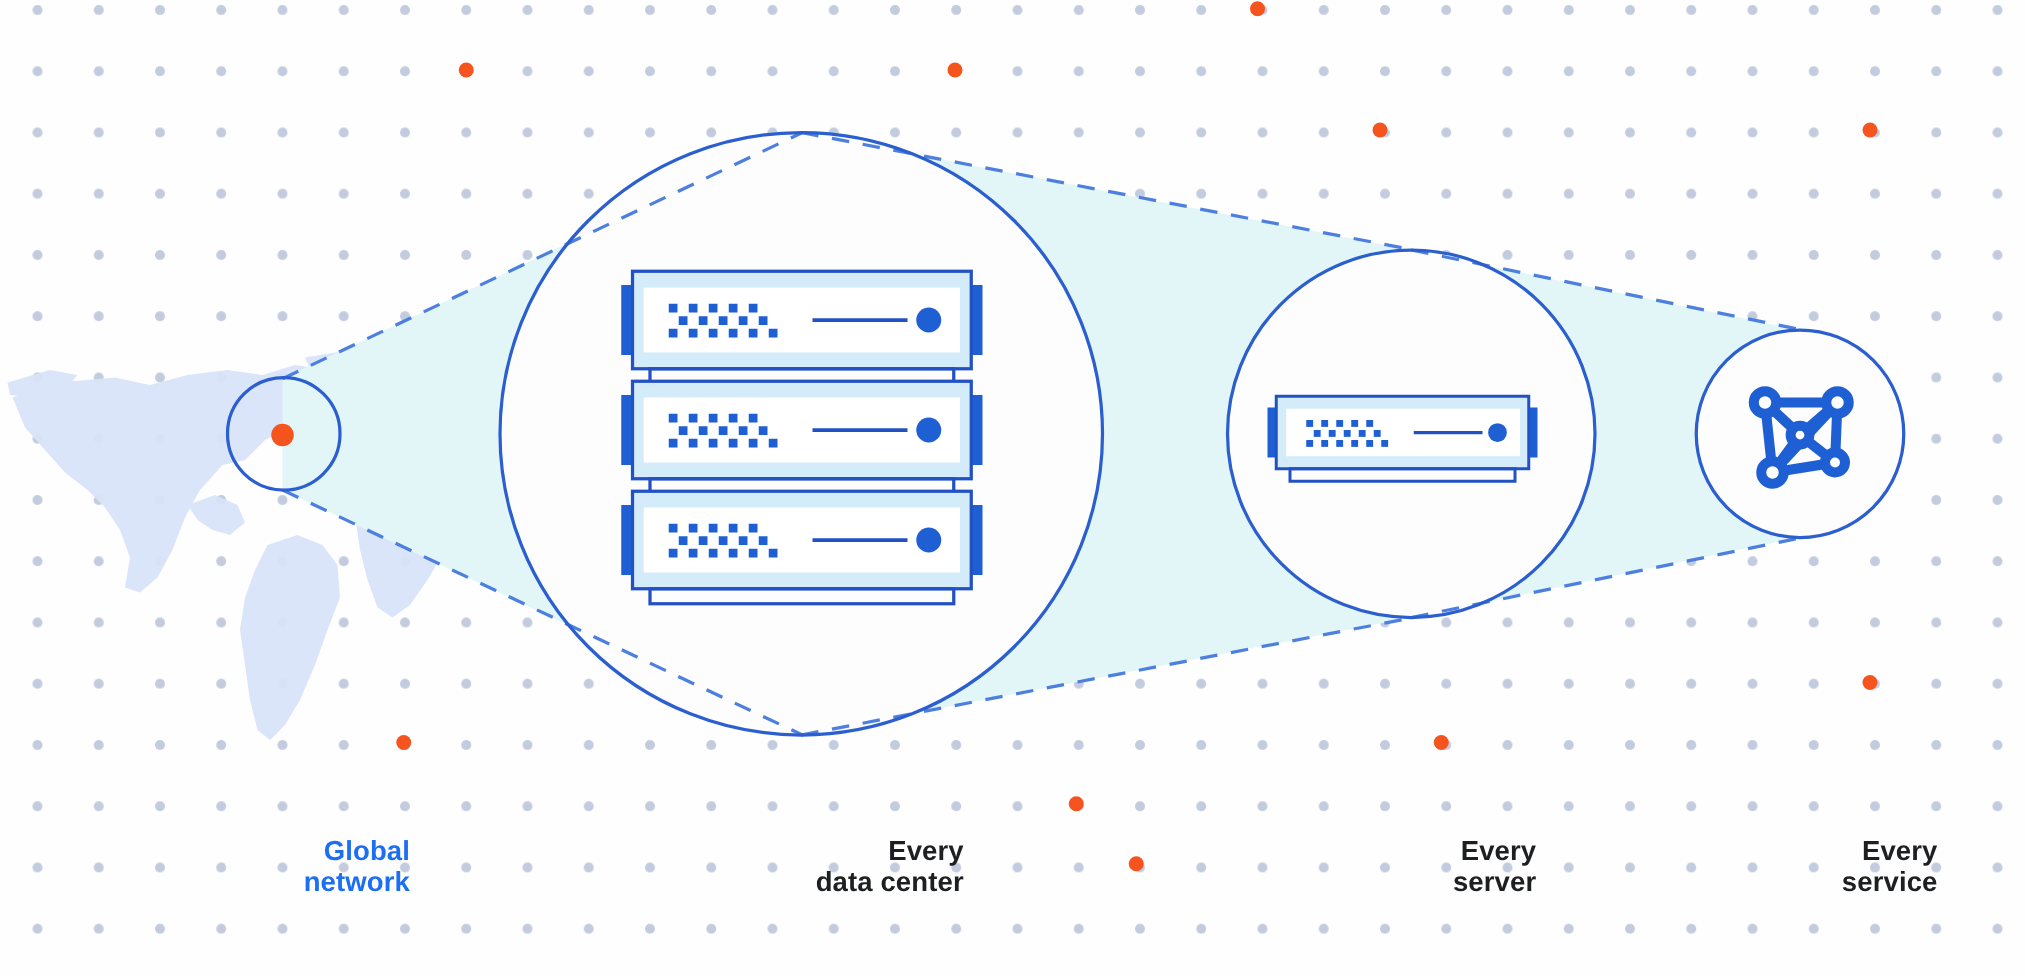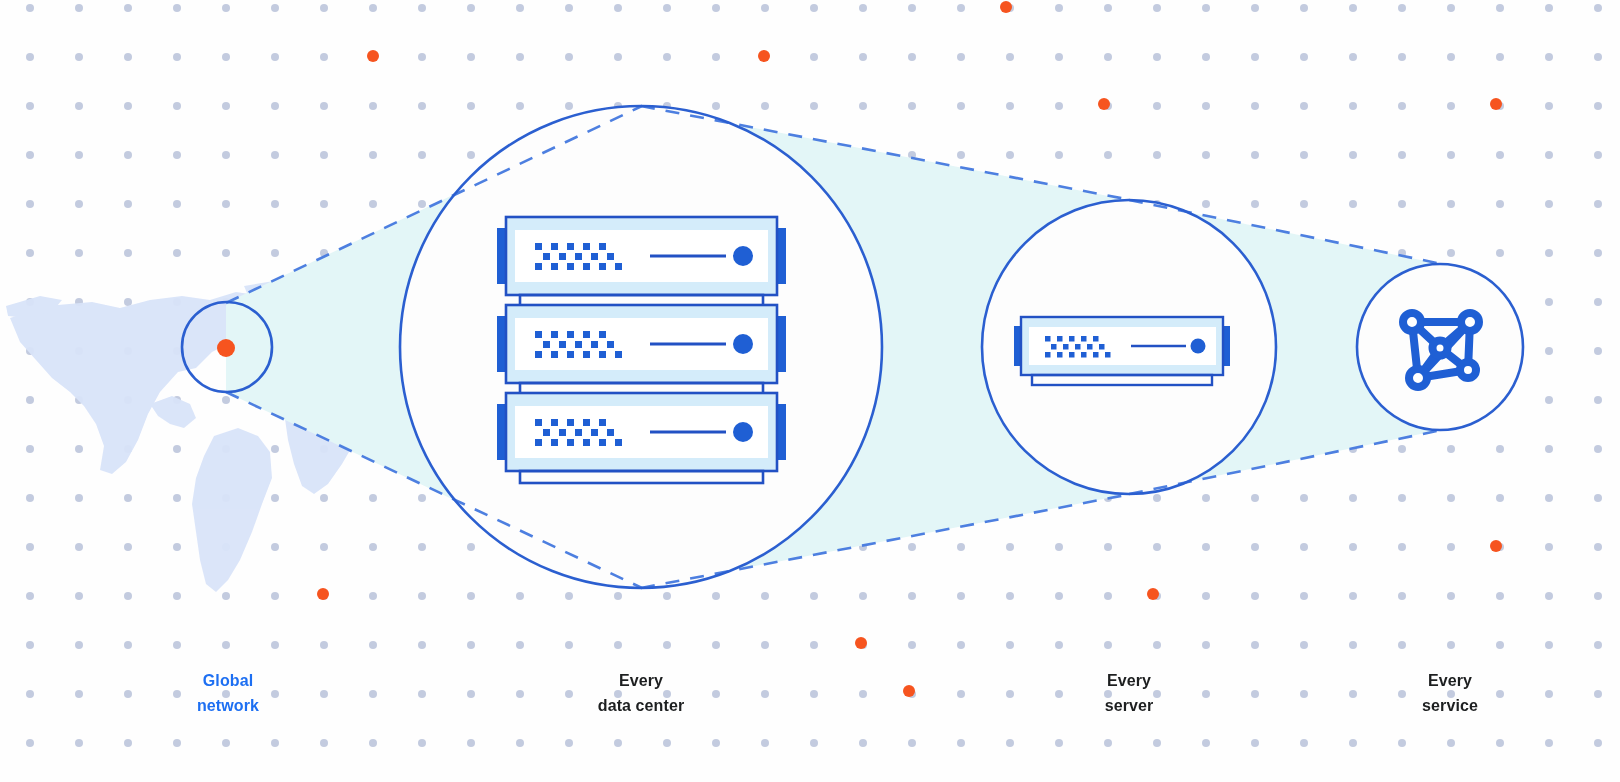--- a/index.html
+++ b/index.html
@@ -5,22 +5,22 @@
   html,body{margin:0;padding:0;}
   body{
     width:1620px;height:782px;
     background:#ffffff;
     font-family:"Liberation Sans", sans-serif;
     overflow:hidden;
   }
   #stage{position:relative;width:1620px;height:782px;overflow:hidden;background:#fefefe;}
   #stage svg.layer{position:absolute;left:0;top:0;width:1620px;height:782px;}
   .lbl{
-    position:absolute;text-align:center;
-    font-size:16px;line-height:25px;font-weight:700;
+    position:absolute;text-align:right;
+    font-size:22px;line-height:25px;font-weight:700;
     color:#1d1f20;letter-spacing:0.1px;white-space:pre-line;
   }
   .lbl.accent{color:#1d6ff2;}
 </style>
 </head>
 <body>
 
 <div id="stage">
 
   <svg class="layer" aria-hidden="true">

